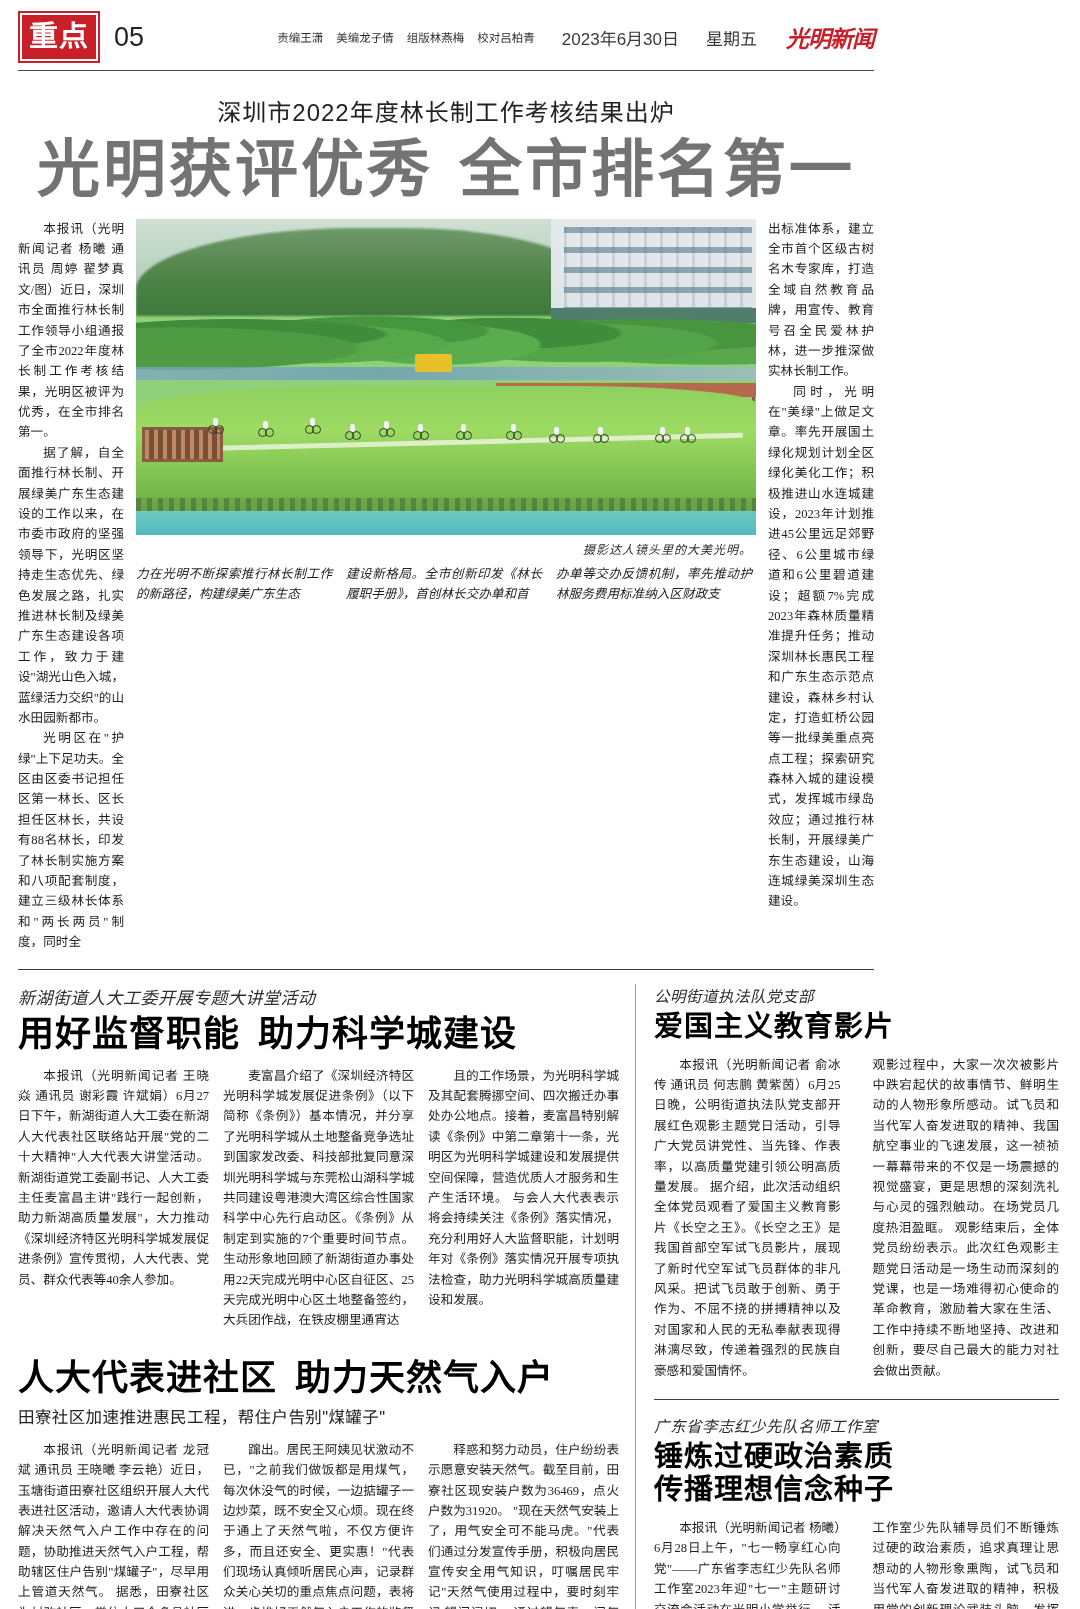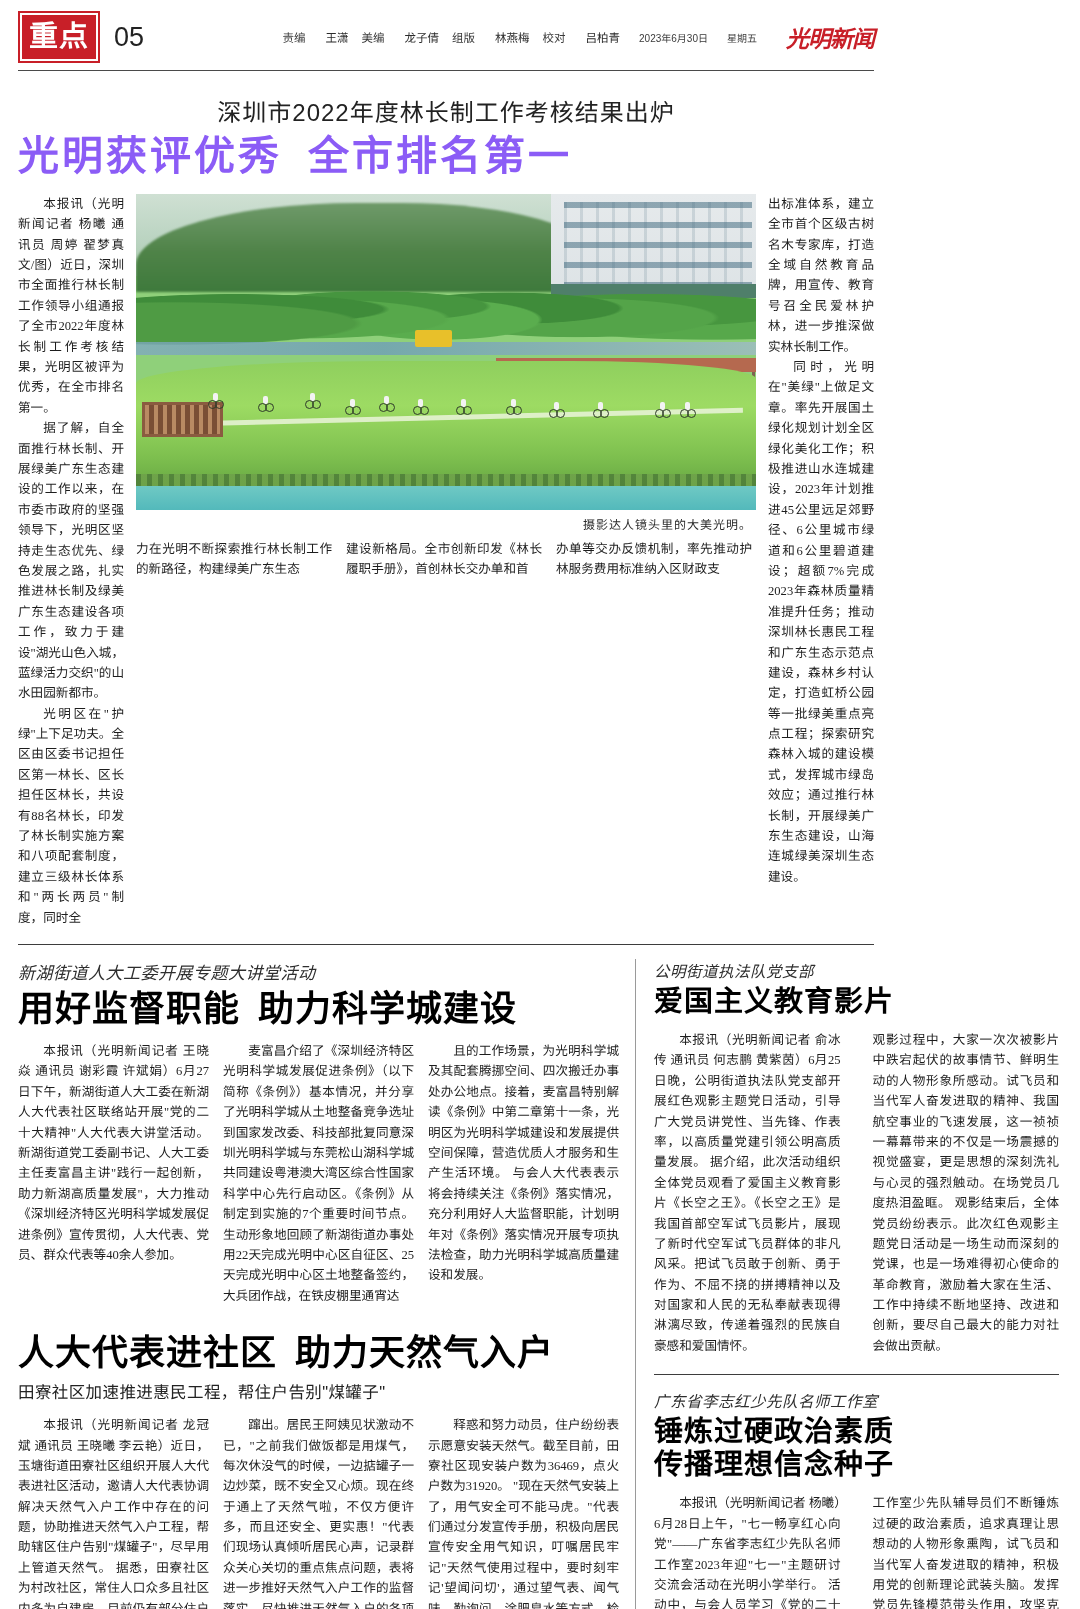--- a/index.html
+++ b/index.html
@@ -54,24 +54,24 @@
   .masthead-credits {
     margin-left: auto;
     display: flex;
     align-items: center;
     gap: 13px;
     font-family: "Liberation Sans", sans-serif;
     font-size: 11.5px;
     color: #3a3a3a;
     white-space: nowrap;
   }
-  .credit-pair { display: inline-flex; gap: 20px; }
+  .credit-pair { display: inline-flex; gap: 0; }
   .credit-role { color: #3a3a3a; }
   .credit-name { color: #2a2a2a; }
-  .masthead-date { margin-left: 6px; font-size: 10px; }
+  .masthead-date { margin-left: 14px; font-size: 17px; }
   .brand-logo {
     margin-left: 16px;
     font-family: "Liberation Serif", serif;
     font-size: 23px;
     font-weight: bold;
     font-style: italic;
     color: #c81f28;
     letter-spacing: -1px;
   }
   .rule-thick {
@@ -85,24 +85,25 @@
   }
   .lead-kicker {
     text-align: center;
     font-family: "Liberation Sans", sans-serif;
     font-size: 24px;
     color: #222;
     letter-spacing: 1px;
     margin-bottom: 6px;
   }
   .lead-headline {
+    text-align: center;
     font-family: "Liberation Sans", sans-serif;
     font-weight: bold;
-    font-size: 41px;
-    color: #8b5cf6;
+    font-size: 63px;
+    color: #737373;
     letter-spacing: 3px;
     line-height: 1.12;
     margin-bottom: 14px;
   }
   .lead-headline .gap { display: inline-block; width: 26px; }
 
   .lead-body {
     display: flex;
     gap: 12px;
     align-items: flex-start;
@@ -112,21 +113,21 @@
     line-height: 1.62;
     text-align: justify;
     text-justify: inter-ideograph;
     color: #1d1d1d;
     font-family: "Liberation Serif", "DejaVu Serif", serif;
   }
   .col p { margin: 0 0 0 0; text-indent: 2em; }
   .col p.no-indent { text-indent: 0; }
   .lead-col-left { width: 190px; }
   .lead-col-right { width: 190px; }
-  .lead-center { width: 620px; }
+  .lead-center { width: 620px; font-style: italic; }
 
   
   .photo-wrap { width: 620px; }
   .photo {
     width: 620px;
     height: 316px;
     position: relative;
     overflow: hidden;
     background: #8fd07a;
   }

